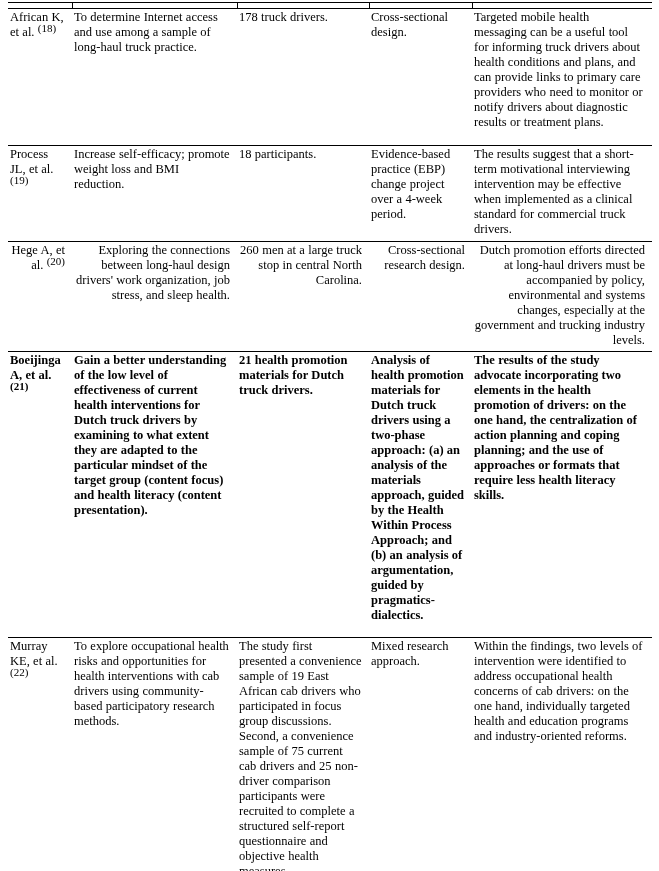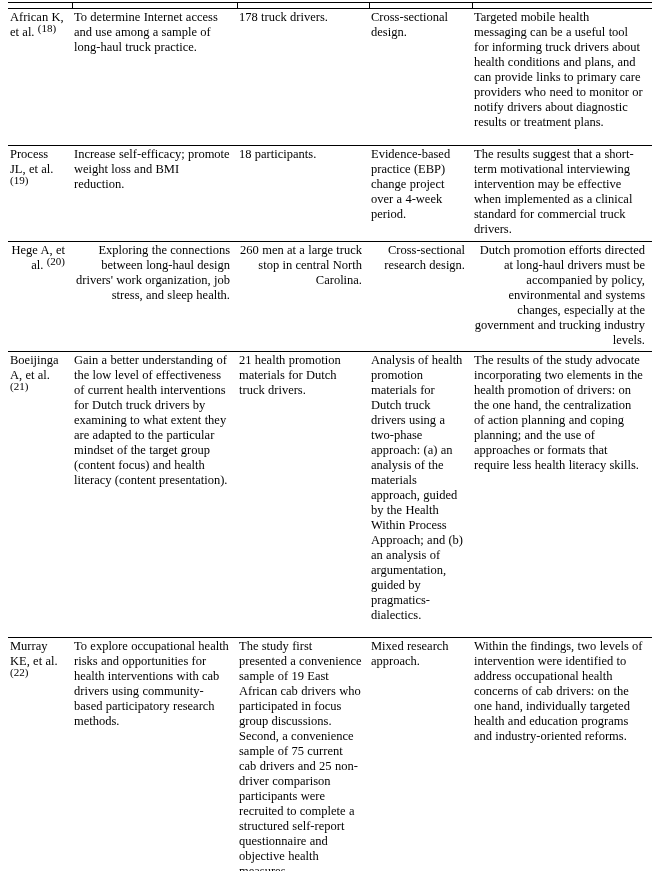--- a/index.html
+++ b/index.html
@@ -40,21 +40,21 @@
     height: 5px;
     padding: 0;
     border-top: 1px solid #000;
     border-bottom: 1px solid #000;
   }
   tr.sliver td + td { border-left: 1px solid #000; }
   
   tr.r1 td { height: 132px; }
   tr.r2 td { height: 91px; }
   tr.r3 td { height: 101px; text-align: right; }
-  tr.r4 td { height: 281px; }
+  tr.r4 td { height: 281px; font-weight: bold; }
   tr.r5 td { height: 230px; }
   tr.last td { border-bottom: 2px solid #000; }
   .ref {
     font-size: 11px;
     vertical-align: 4px;
     line-height: 0;
   }
   .author { display: inline; }
 </style>
 </head>

